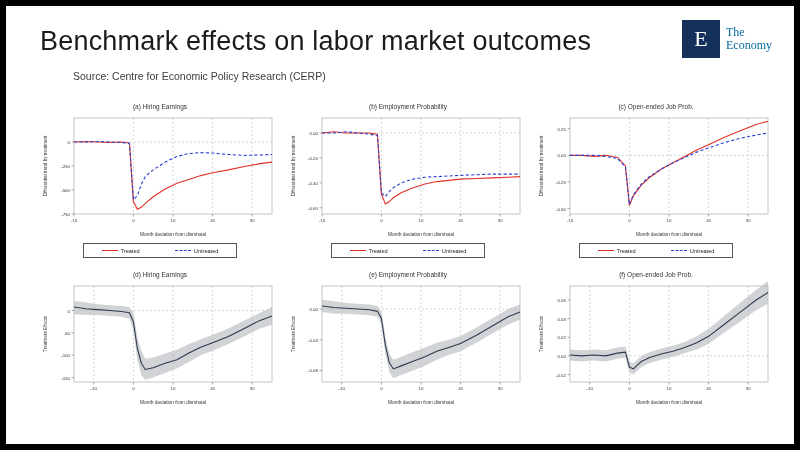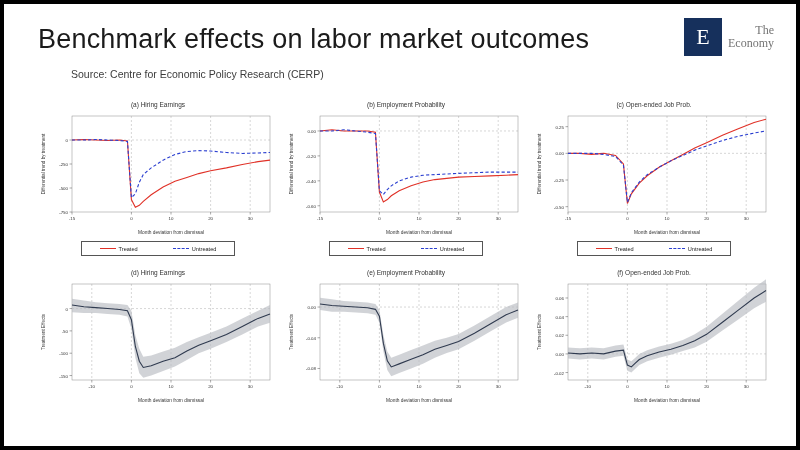--- a/index.html
+++ b/index.html
@@ -12,21 +12,21 @@
     background: #ffffff;
     font-family: "Liberation Sans", sans-serif;
     overflow: hidden;
   }
   .slide {
     position: relative;
     width: 800px;
     height: 450px;
     background: #ffffff;
     box-sizing: border-box;
-    border: 4px solid #000000;
+    border: 6px solid #000000;
   }
   .title {
     position: absolute;
     left: 34px;
     top: 20px;
     font-size: 27px;
     color: #1b1b1b;
     font-weight: normal;
     letter-spacing: 0.2px;
   }
@@ -55,22 +55,22 @@
     font-size: 22px;
     display: flex;
     align-items: center;
     justify-content: center;
     border: 1px solid #16305c;
   }
   .logo-text {
     font-family: "Liberation Serif", serif;
     font-size: 12px;
     line-height: 13px;
-    color: #737373;
-    text-align: right;
+    color: #0369a1;
+    text-align: left;
   }
   .grid {
     position: absolute;
     left: 34px;
     top: 96px;
     width: 736px;
     height: 336px;
   }
   .row {
     display: flex;

